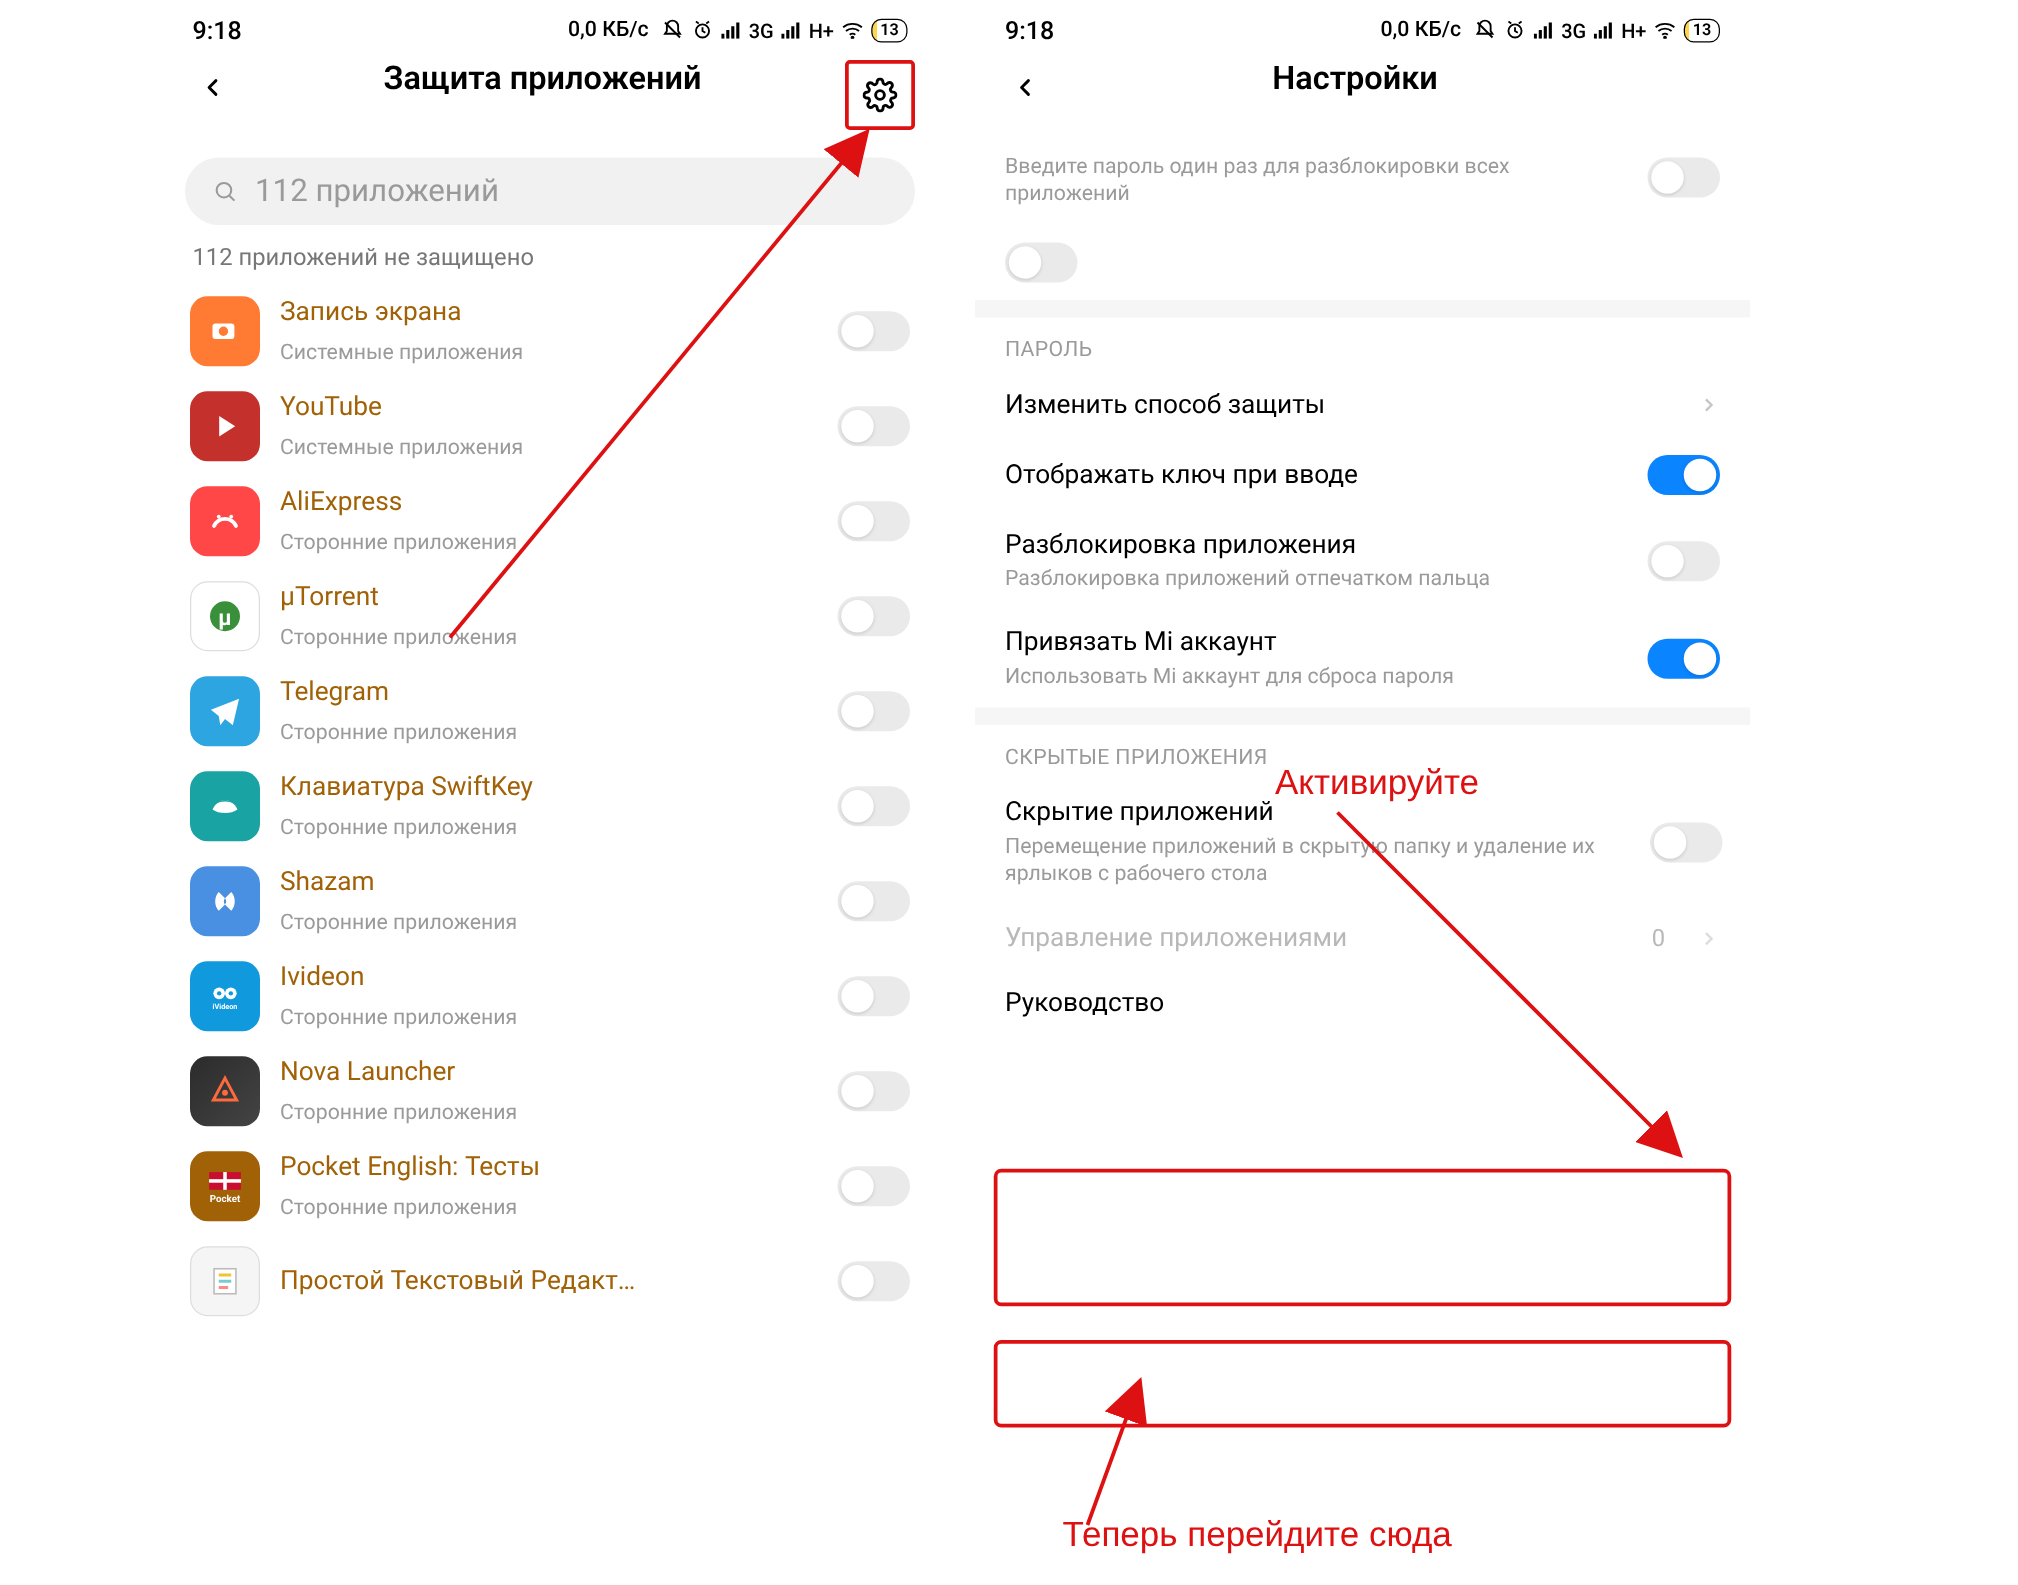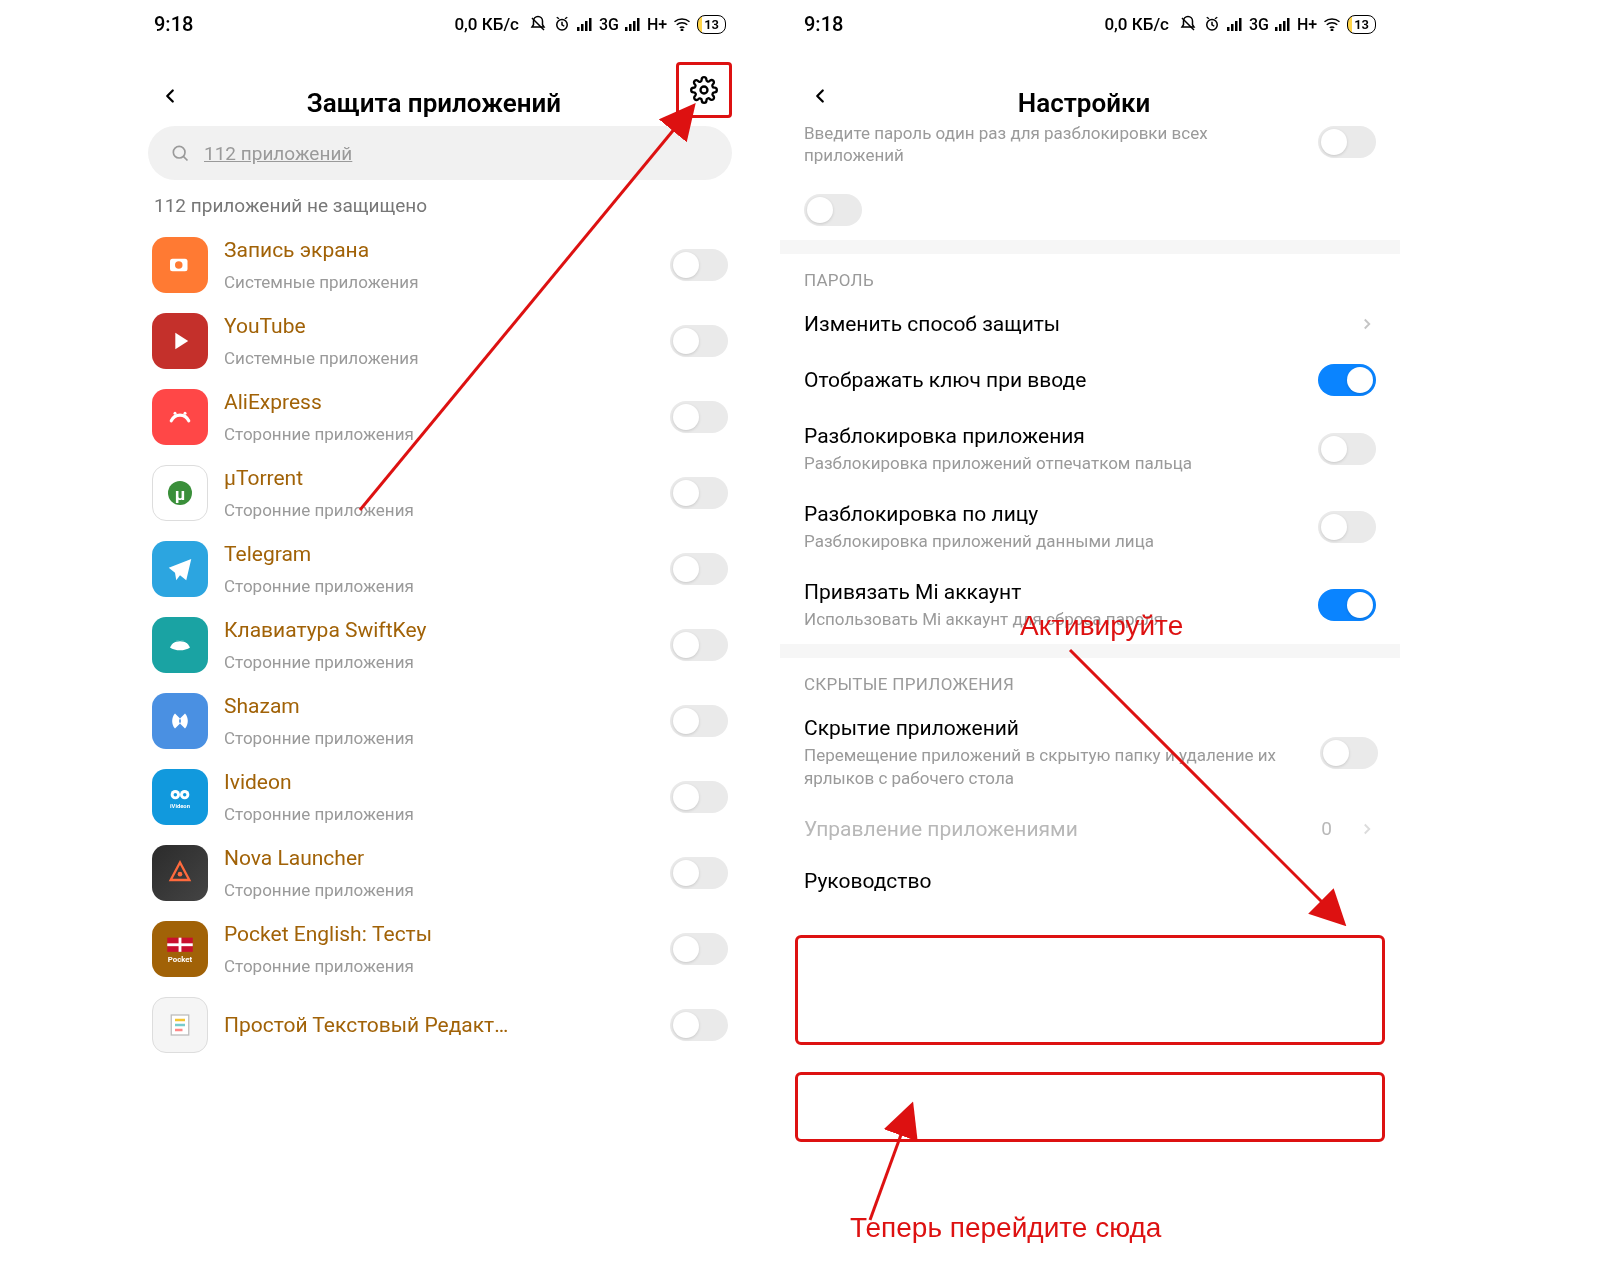--- a/index.html
+++ b/index.html
@@ -8,26 +8,26 @@
   .phone { position: absolute; top: 0; width: 620px; height: 1268px; background: #fff; overflow: hidden; }
   .phone.left { left: 130px; }
   .phone.right { left: 780px; }
   .status-bar { display: flex; justify-content: space-between; align-items: center; height: 48px; padding: 0 24px; font-size: 20px; font-weight: 500; color: #000; }
   .status-left { }
   .status-right { display: flex; align-items: center; gap: 6px; font-size: 16px; }
   .status-right .kbs { font-size: 17px; margin-right: 4px; }
   .status-right svg { display: block; }
   .status-right .txt { font-size: 16px; font-weight: 500; }
   .batt { display: inline-flex; align-items: center; border: 1.5px solid #000; border-radius: 8px; padding: 1px 6px; font-size: 13px; font-weight: 600; background: linear-gradient(90deg, #ffd54a 13%, #fff 13%); position: relative; }
-  .header { display: flex; align-items: flex-end; height: 70px; padding: 0 18px; }
+  .header { display: flex; align-items: flex-start; height: 70px; padding: 0 18px; }
   .back-btn { width: 44px; height: 44px; display: flex; align-items: center; justify-content: center; }
   .header-title { flex: 1; text-align: center; font-size: 26px; font-weight: 600; color: #000; }
   .gear-box { width: 56px; height: 56px; display: flex; align-items: center; justify-content: center; border: 3px solid #d11; border-radius: 4px; }
   .gear-spacer { width: 56px; }
-  .search-bar { margin: 8px 18px 14px; background: #f1f1f1; border-radius: 30px; height: 54px; display: flex; align-items: center; padding: 0 22px; color: #9a9a9a; font-size: 19px; gap: 14px; text-decoration: underline; }
+  .search-bar { margin: 8px 18px 14px; background: #f1f1f1; border-radius: 30px; height: 54px; display: flex; align-items: center; padding: 0 22px; color: #9a9a9a; font-size: 25px; gap: 14px; }
   .status-line { padding: 0 24px 10px; color: #777; font-size: 19px; }
   .app-row { display: flex; align-items: center; padding: 10px 22px; gap: 16px; }
   .app-icon { width: 56px; height: 56px; border-radius: 14px; flex-shrink: 0; display: flex; align-items: center; justify-content: center; color: #fff; font-size: 22px; font-weight: 700; }
   .app-texts { flex: 1; min-width: 0; }
   .app-name { font-size: 21px; color: #a16207; font-weight: 400; white-space: nowrap; overflow: hidden; text-overflow: ellipsis; }
   .app-sub { font-size: 17px; color: #9a9a9a; margin-top: 10px; }
   .toggle { width: 58px; height: 32px; border-radius: 16px; background: #eaeaea; position: relative; flex-shrink: 0; }
   .toggle .knob { position: absolute; width: 26px; height: 26px; border-radius: 50%; background: #fff; top: 3px; left: 3px; box-shadow: 0 1px 3px rgba(0,0,0,.15); }
   .toggle.on { background: #0a84ff; }
   .toggle.on .knob { left: auto; right: 3px; }
@@ -389,29 +389,20 @@
     <div class="set-row">
       <div class="set-texts">
         <div class="set-title">Разблокировка приложения</div>
         <div class="set-sub">Разблокировка приложений отпечатком пальца</div>
       </div>
       <div class="toggle">
           <div class="knob"></div>
         </div>
     </div>
 
-    <div class="set-row">
-      <div class="set-texts">
-        <div class="set-title">Разблокировка по лицу</div>
-        <div class="set-sub">Разблокировка приложений данными лица</div>
-      </div>
-      <div class="toggle">
-          <div class="knob"></div>
-        </div>
-    </div>
 
     <div class="set-row">
       <div class="set-texts">
         <div class="set-title">Привязать Mi аккаунт</div>
         <div class="set-sub">Использовать Mi аккаунт для сброса пароля</div>
       </div>
       <div class="toggle on">
           <div class="knob"></div>
         </div>
     </div>

